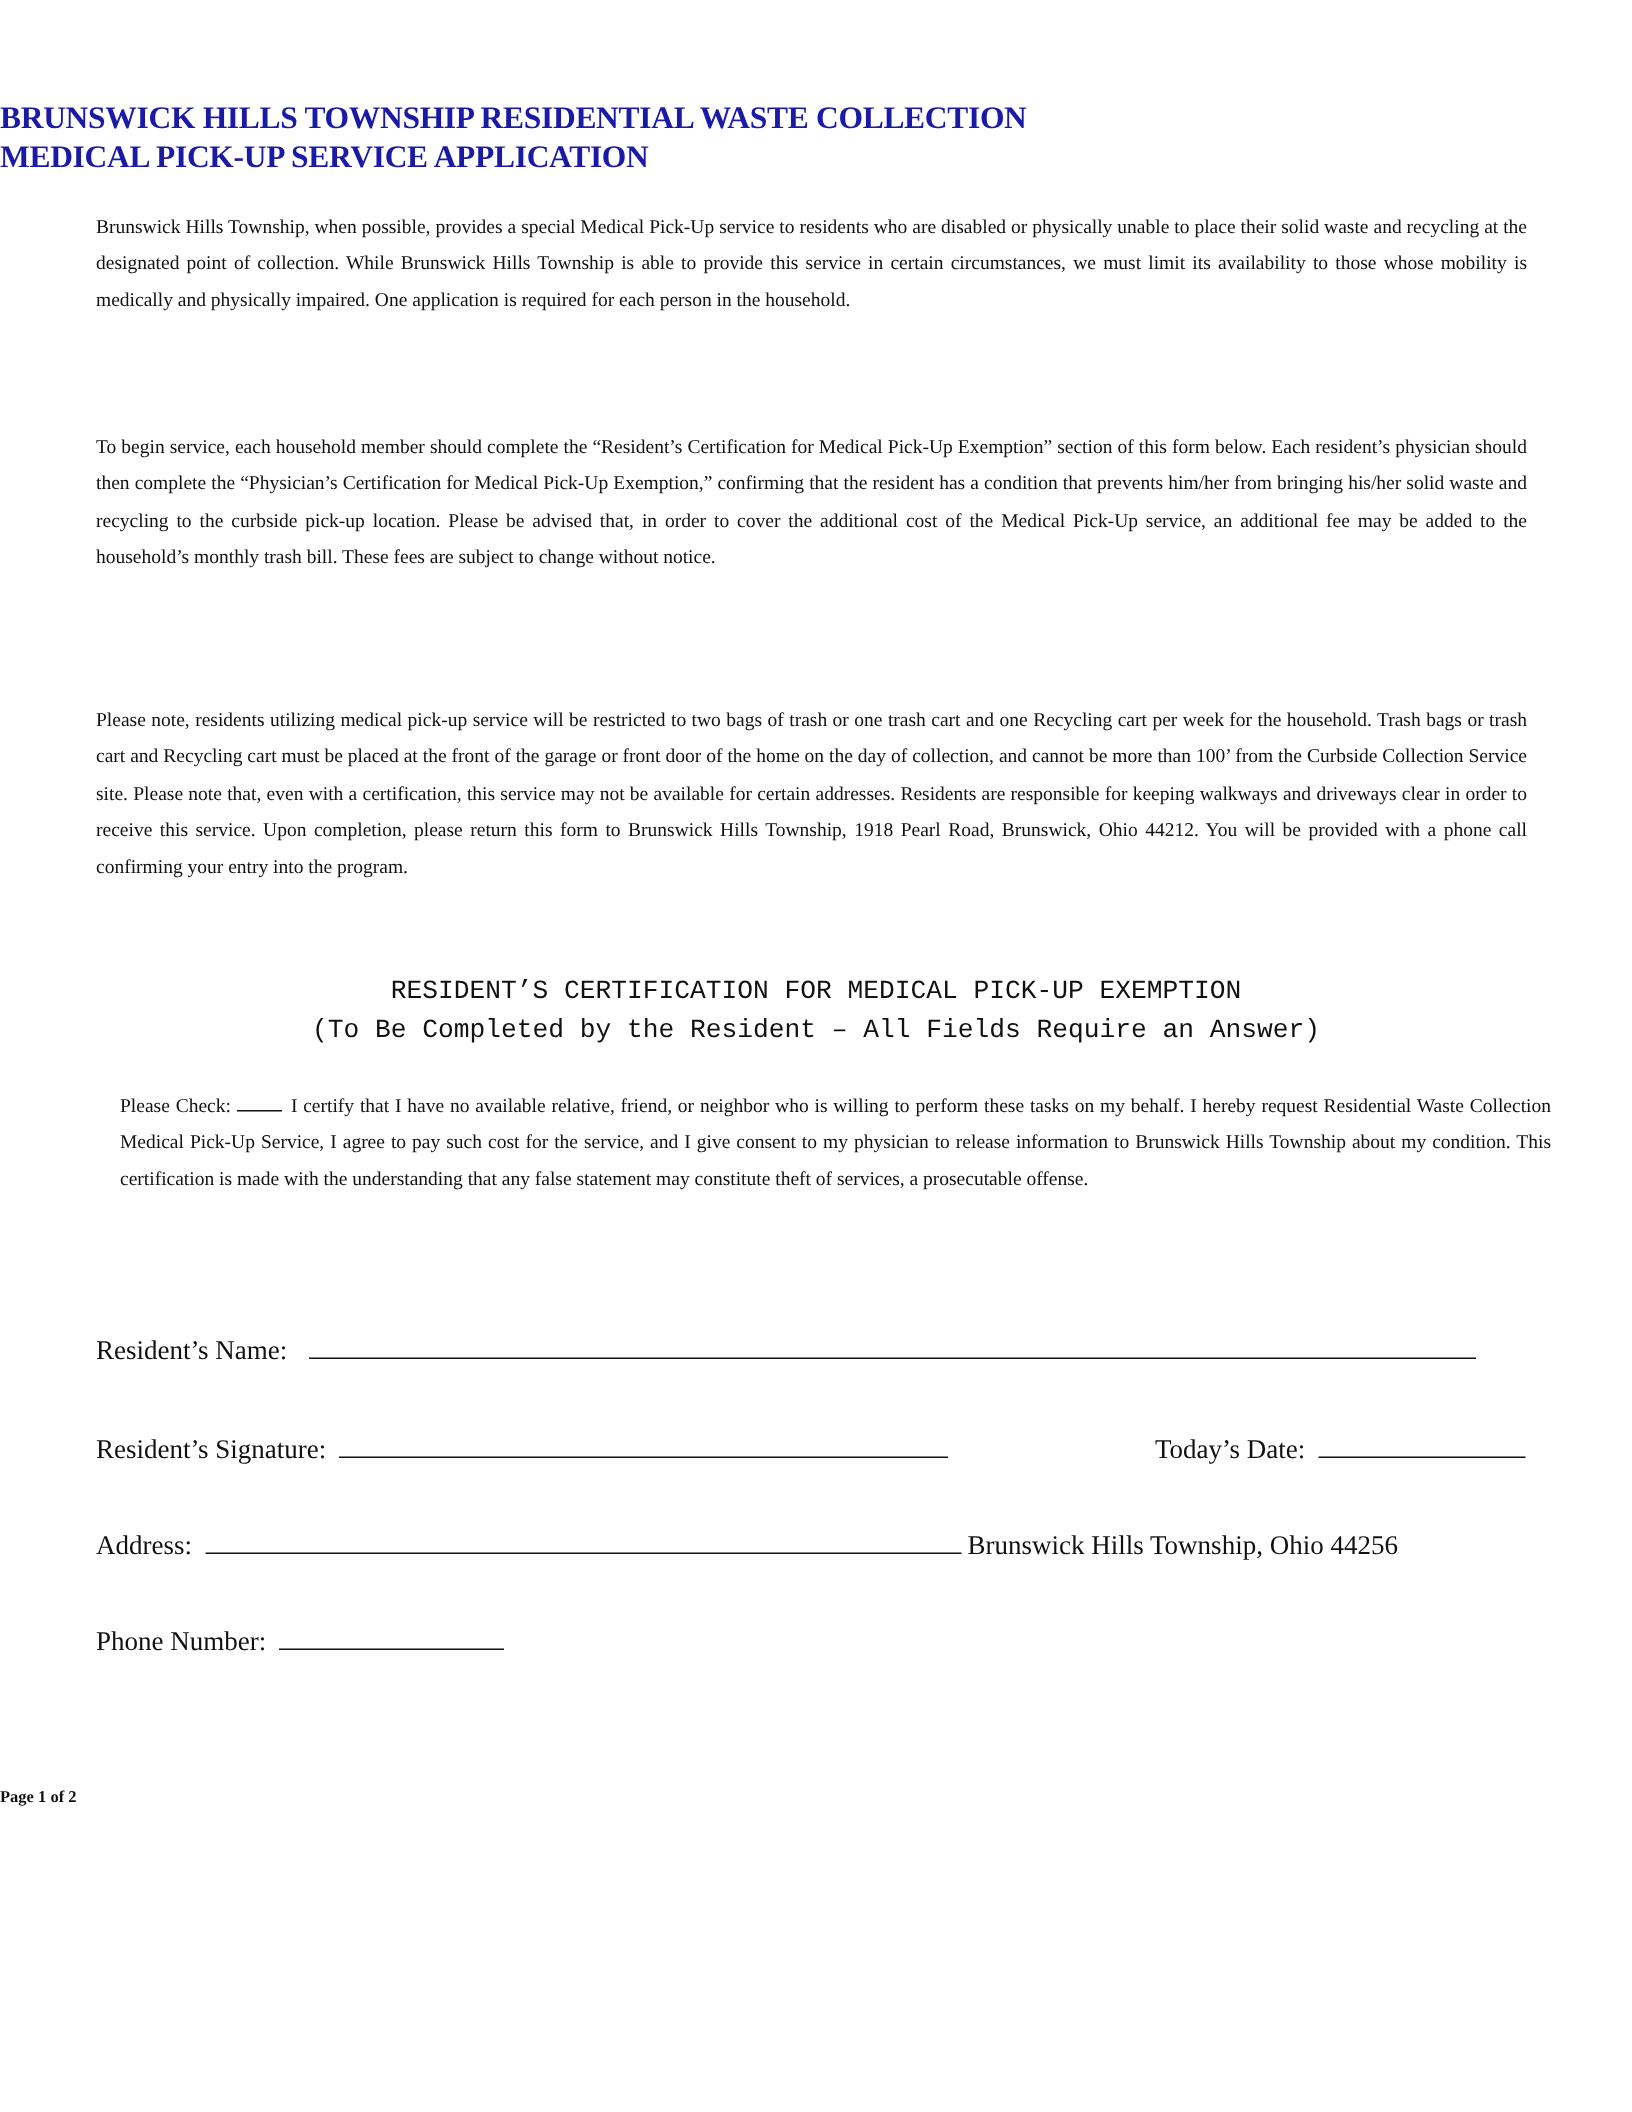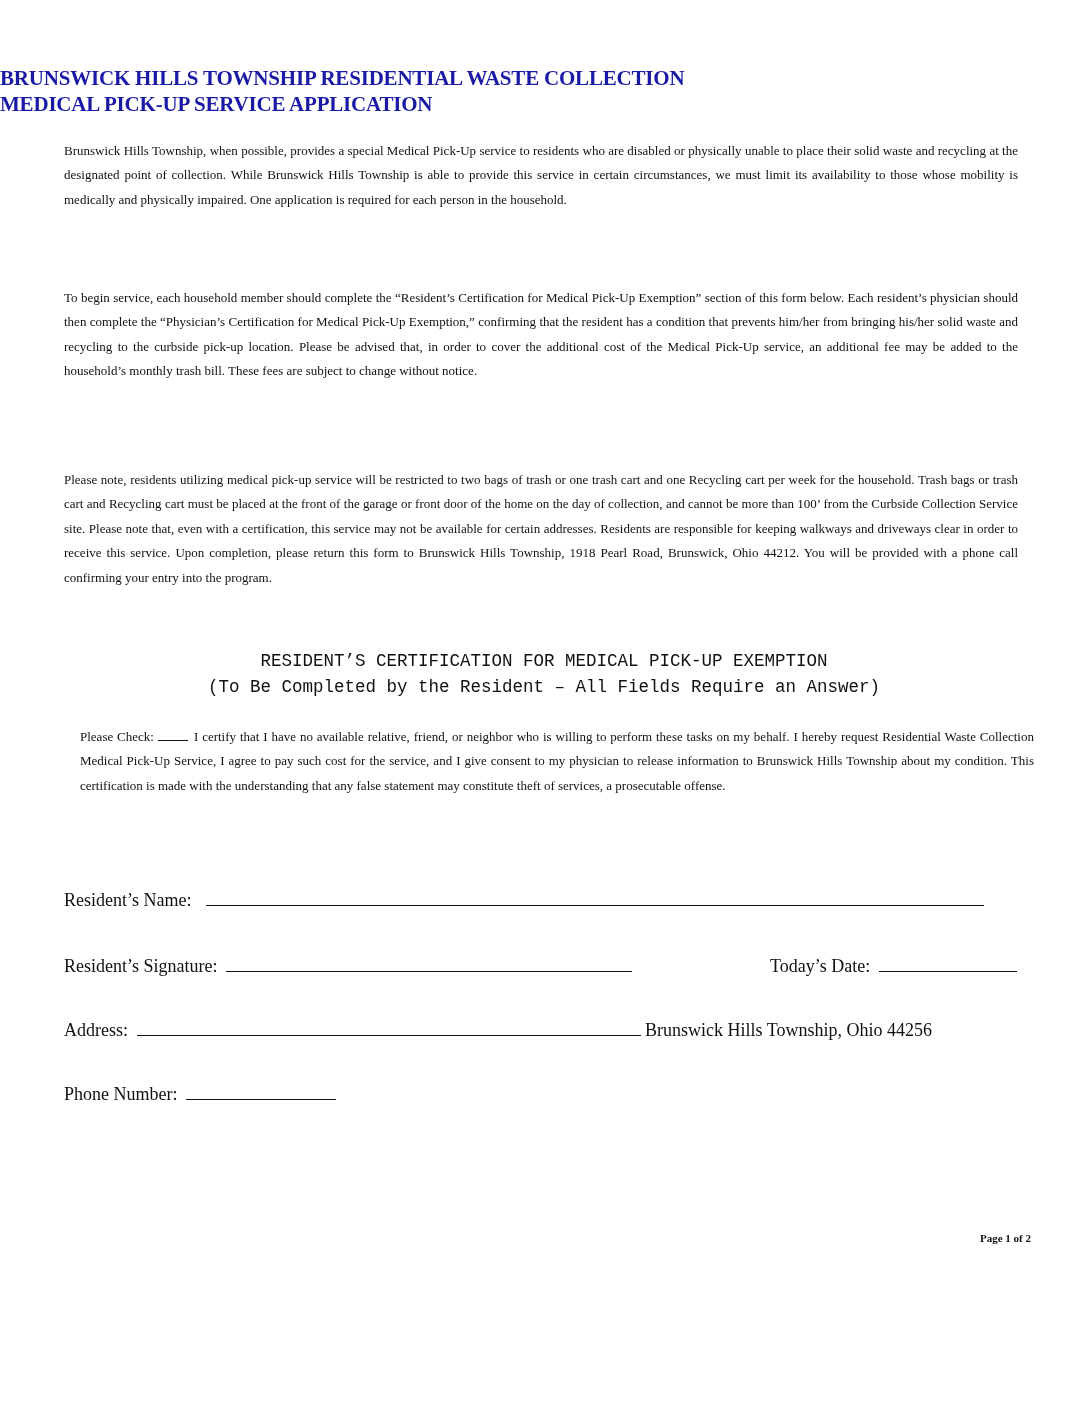--- a/index.html
+++ b/index.html
@@ -16,21 +16,21 @@
   .p1 { top: 139px; }
   .p2 { top: 286px; }
   .p3 { top: 455px; margin-top: 13px; }
   .sec-head { position: absolute; left: 0; width: 1088px; text-align: center; font-size: 17.5px; font-family: Liberation Mono, monospace; }
   .sh1 { top: 651px; }
   .sh2 { top: 677px; }
   .p4 { top: 725px; margin-left: 16px; }
   .line { position: absolute; font-size: 18px; white-space: nowrap; }
   .blank { display: inline-block; border-bottom: 1px solid #111; height: 16px; vertical-align: baseline; }
   .check-blank { display:inline-block; width: 30px; border-bottom: 1px solid #111; height: 14px; margin: 0 6px 0 4px; vertical-align: baseline; }
-  .footer { position: absolute; top: 1232px; left: 0; width: 1031px; text-align: right;
+  .footer { position: absolute; top: 1192px; left: 0; width: 1031px; text-align: left;
             font-size: 11px; font-weight: bold; }
 </style>
 </head>
 <body>
 
 <div class="page">
 
   <div class="title t1">BRUNSWICK HILLS TOWNSHIP RESIDENTIAL WASTE COLLECTION</div>
   <div class="title t2">MEDICAL PICK-UP SERVICE APPLICATION</div>
 

